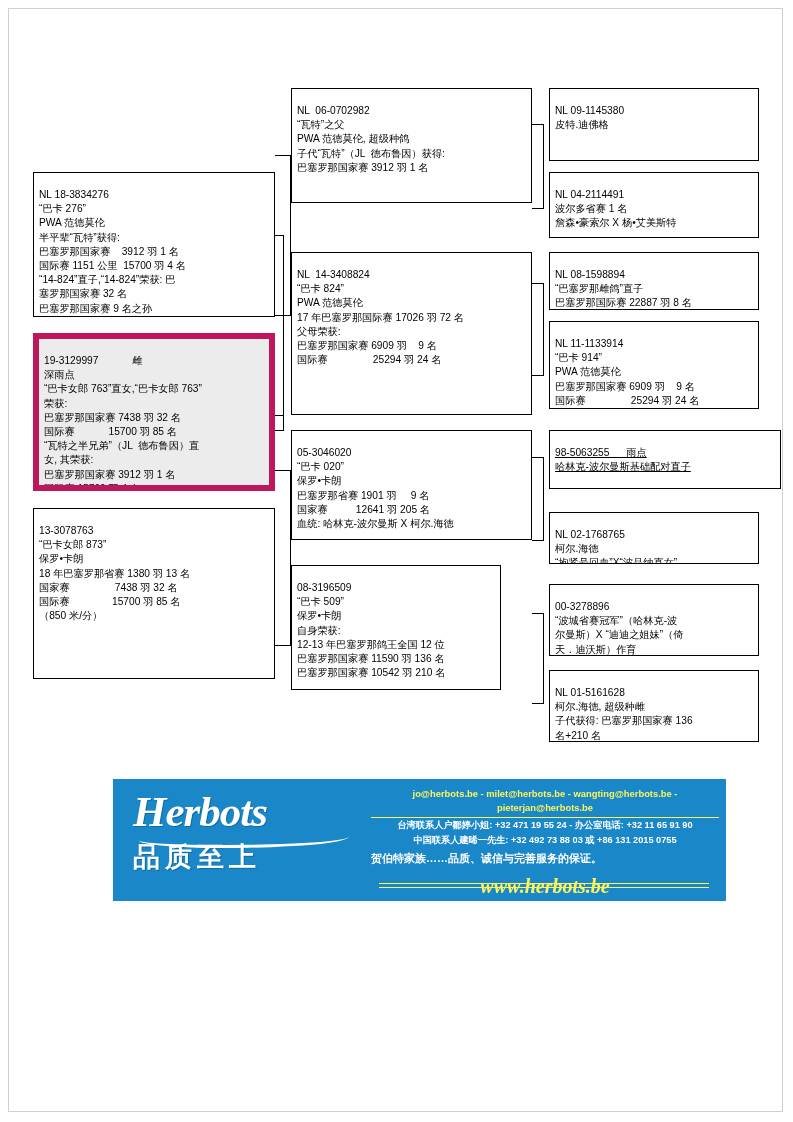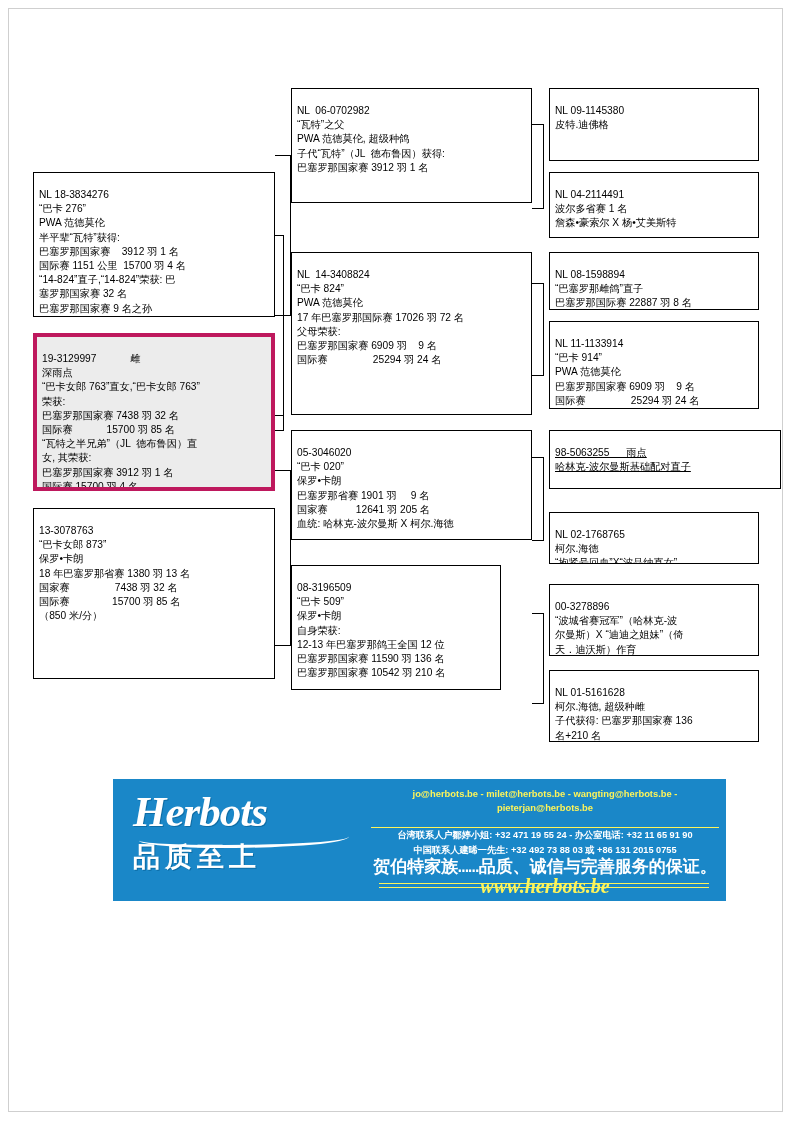--- a/index.html
+++ b/index.html
@@ -31,21 +31,21 @@
     border: 1px solid #000;
     background: #ffffff;
     padding: 15px 5px 2px 5px;
     font-size: 10.2px;
     line-height: 14.2px;
     white-space: pre-wrap;
     overflow: hidden;
   }
   .node.subject {
     background: #ececec;
-    border: 4px solid #be185d;
+    border: 6px solid #be185d;
     font-size: 10.2px;
   }
   .line {
     position: absolute;
     background: #000;
   }
   .hline { height: 1px; }
   .vline { width: 1px; }
 
   
@@ -100,36 +100,35 @@
     width: 348px;
     color: #ffffff;
   }
   .banner-emails {
     font-size: 9.4px;
     font-weight: bold;
     color: #fdf45a;
     line-height: 14px;
     text-align: center;
     border-bottom: 1px solid #fdf45a;
-    padding-bottom: 12px;
+    padding-bottom: 2px;
   }
   .banner-line {
     font-size: 9.2px;
     color: #ffffff;
     line-height: 15px;
     text-align: center;
     font-weight: bold;
   }
   .banner-slogan {
-    font-size: 17px;
+    font-size: 11px;
     color: #ffffff;
     line-height: 20px;
-    text-align: center;
-    font-weight: bold;
-    font-family: Liberation Mono, monospace;
+    font-weight: bold;
+    font-family: Liberation Sans, sans-serif;
   }
   .banner-url {
     font-family: "Liberation Serif", serif;
     font-style: italic;
     font-weight: bold;
     font-size: 20px;
     color: #fdf45a;
     text-align: center;
     line-height: 24px;
   }

